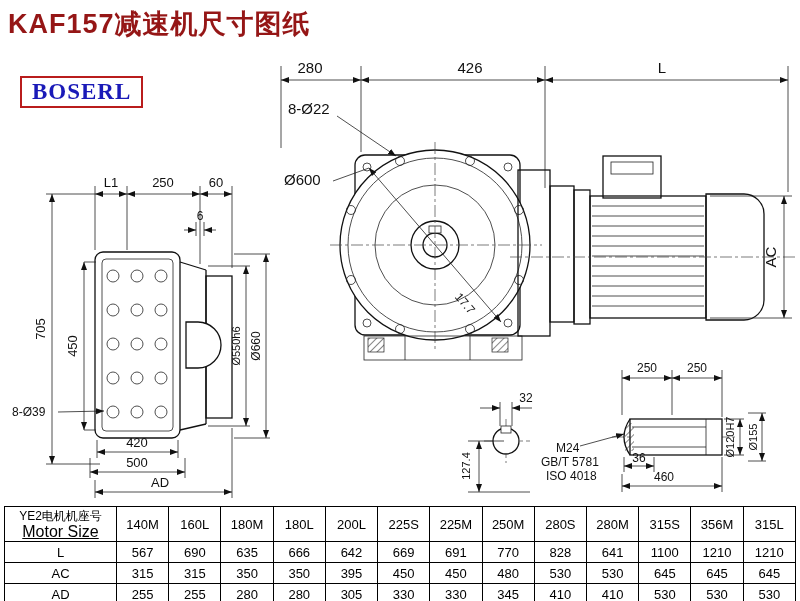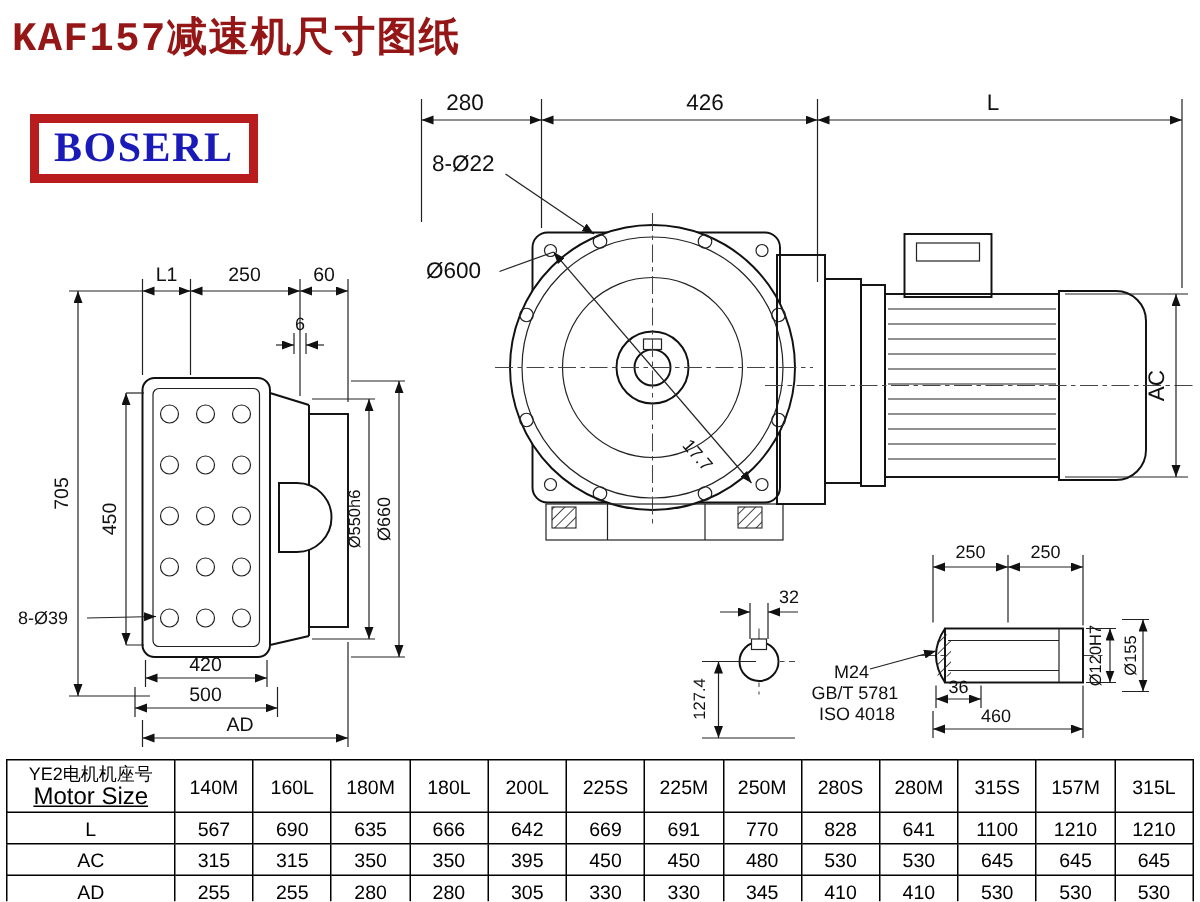--- a/index.html
+++ b/index.html
@@ -1,21 +1,21 @@
 <!DOCTYPE html>
 <html><head>
 <meta charset="utf-8">
 <style>
   html,body{margin:0;padding:0;background:#fff;}
   .stage{position:relative;width:800px;height:601px;background:#fff;overflow:hidden;
          font-family:"Liberation Sans",sans-serif;}
   .page-title{position:absolute;left:8px;top:6px;font-size:27px;font-weight:bold;
-              color:#951616;letter-spacing:1px;font-family:Liberation Mono, monospace;}
-  .logo-box{position:absolute;left:20px;top:76px;border:6px solid #b91c1c;padding:1px 10px;
-            font-family:"Liberation Serif",serif;font-weight:bold;font-size:28px;
+              color:#951616;letter-spacing:1px;}
+  .logo-box{position:absolute;left:20px;top:76px;border:2px solid #b91c1c;padding:1px 10px;
+            font-family:"Liberation Serif",serif;font-weight:bold;font-size:23px;
             color:#1a1ab8;letter-spacing:1px;background:#fff;}
   svg{position:absolute;left:0;top:0;}
   .ln{stroke:#111;stroke-width:1.3;fill:none;}
   .tn{stroke:#222;stroke-width:0.8;fill:none;}
   .cl{stroke:#444;stroke-width:0.7;stroke-dasharray:12 3 3 3;fill:none;}
   .wf{fill:#fff;}
   .tx{font-family:"Liberation Sans",sans-serif;font-size:13px;fill:#111;text-anchor:middle;}
   .tx15{font-size:15px;}
   .tx12{font-size:12px;}
   .tx11{font-size:11px;}
@@ -279,21 +279,21 @@
           <th>160L</th>
           <th>180M</th>
           <th>180L</th>
           <th>200L</th>
           <th>225S</th>
           <th>225M</th>
           <th>250M</th>
           <th>280S</th>
           <th>280M</th>
           <th>315S</th>
-          <th>157M</th>
+          <th>356M</th>
           <th>315L</th>
         </tr>
   </thead>
   <tbody>
         <tr>
           <th>L</th>
           <td>567</td>
           <td>690</td>
           <td>635</td>
           <td>666</td>

